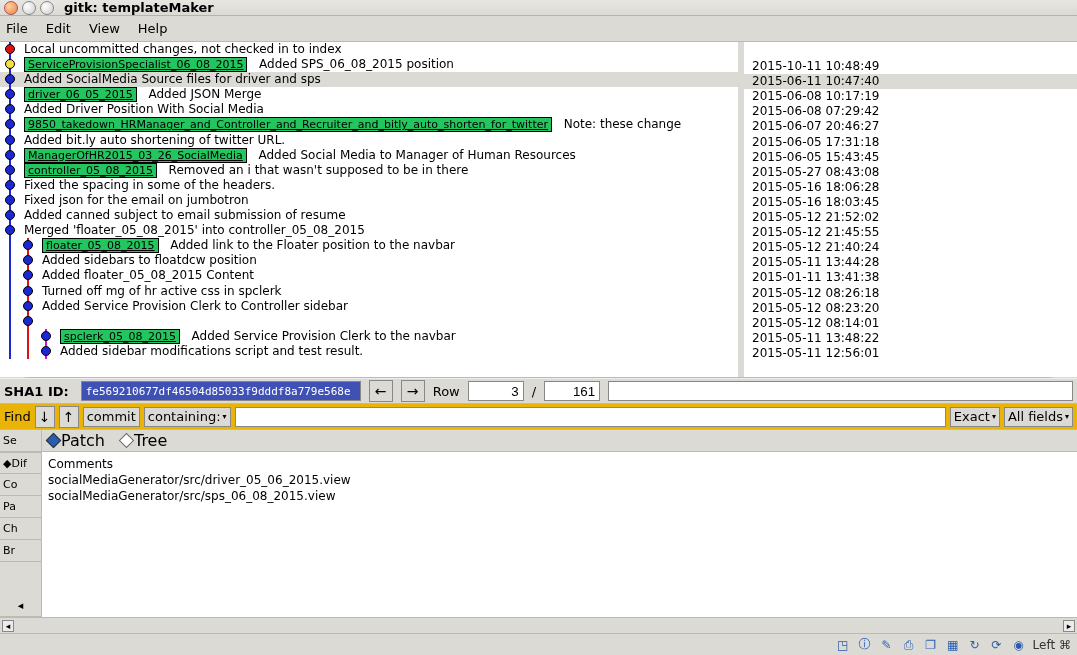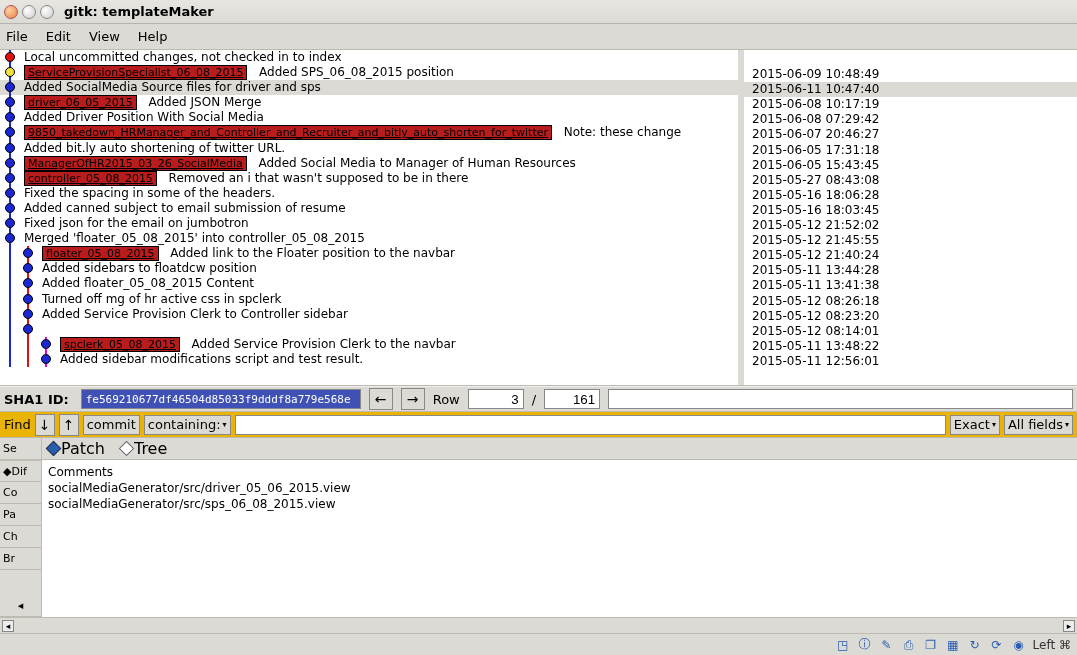--- a/index.html
+++ b/index.html
@@ -7,21 +7,21 @@
   font-family: "DejaVu Sans", "Liberation Sans", Arial, sans-serif;
   font-size: 12px;
   background: #dcdad5;
   width: 1077px;
   height: 655px;
   overflow: hidden;
   display: flex;
   flex-direction: column;
 }
 .titlebar {
-  height: 24px;
+  height: 16px;
   background: linear-gradient(#e8e6e1, #dcdad5);
   border-bottom: 1px solid #b5b3ac;
   display: flex;
   align-items: center;
   padding: 0 4px;
   gap: 4px;
 }
 .tbtn {
   width: 14px; height: 14px; border-radius: 50%;
   border: 1px solid #888;
@@ -38,20 +38,21 @@
   display: flex; align-items: center;
   padding: 0 6px; gap: 18px;
   font-size: 13px;
 }
 .menubar span { cursor: default; }
 .main-upper {
   height: 336px;
   display: flex;
   background: #fff;
   border-bottom: 1px solid #bdbab2;
+  border-radius: 30px;
 }
 .commits-pane {
   width: 738px;
   overflow: hidden;
   position: relative;
   background: #fff;
 }
 .dates-pane {
   flex: 1;
   background: #fff;
@@ -82,21 +83,21 @@
   border-radius: 50%;
   background: #1b27d1;
   border: 1px solid #000;
   position: relative; top: 2px;
   margin-right: 2px;
 }
 .node.red { background: #d11; }
 .node.yellow { background: #f0e040; }
 .branch-tag {
   display: inline-block;
-  background: #b91c1c;
+  background: #22c55e;
   border: 1px solid #000;
   padding: 0 3px;
   font-size: 11px;
   line-height: 13px;
   margin-right: 4px;
   text-decoration: underline;
 }
 .msg { }
 .sha-bar {
   height: 26px;
@@ -250,24 +251,24 @@
             <line x1="8" y1="0" x2="8" y2="17" stroke="#1b27d1" stroke-width="2"></line>
           </svg><span class="node blue" style="position: absolute; left: 3px;"></span></span><span class="branch-tag">ManagerOfHR2015_03_26_SocialMedia</span>&nbsp;&nbsp;<span class="msg">Added Social Media to Manager of Human Resources</span></div>
       <div class="commit-row"><span class="graph-cell" style="width: 22px;"><svg width="22" height="17">
             <line x1="8" y1="0" x2="8" y2="17" stroke="#1b27d1" stroke-width="2"></line>
           </svg><span class="node blue" style="position: absolute; left: 3px;"></span></span><span class="branch-tag">controller_05_08_2015</span>&nbsp;&nbsp;<span class="msg">Removed an i that wasn't supposed to be in there</span></div>
       <div class="commit-row"><span class="graph-cell" style="width: 22px;"><svg width="22" height="17">
             <line x1="8" y1="0" x2="8" y2="17" stroke="#1b27d1" stroke-width="2"></line>
           </svg><span class="node blue" style="position: absolute; left: 3px;"></span></span><span class="msg">Fixed the spacing in some of the headers.</span></div>
       <div class="commit-row"><span class="graph-cell" style="width: 22px;"><svg width="22" height="17">
             <line x1="8" y1="0" x2="8" y2="17" stroke="#1b27d1" stroke-width="2"></line>
+          </svg><span class="node blue" style="position: absolute; left: 3px;"></span></span><span class="msg">Fixed json for the email on jumbotron</span></div>
+      <div class="commit-row"><span class="graph-cell" style="width: 22px;"><svg width="22" height="17">
+            <line x1="8" y1="0" x2="8" y2="17" stroke="#1b27d1" stroke-width="2"></line>
           </svg><span class="node blue" style="position: absolute; left: 3px;"></span></span><span class="msg">Added canned subject to email submission of resume</span></div>
-      <div class="commit-row"><span class="graph-cell" style="width: 22px;"><svg width="22" height="17">
-            <line x1="8" y1="0" x2="8" y2="17" stroke="#1b27d1" stroke-width="2"></line>
-          </svg><span class="node blue" style="position: absolute; left: 3px;"></span></span><span class="msg">Fixed json for the email on jumbotron</span></div>
       <div class="commit-row"><span class="graph-cell" style="width: 22px;"><svg width="22" height="17">
             <line x1="8" y1="0" x2="8" y2="17" stroke="#1b27d1" stroke-width="2"></line>
           </svg><span class="node blue" style="position: absolute; left: 3px;"></span></span><span class="msg">Merged 'floater_05_08_2015' into controller_05_08_2015</span></div>
       <div class="commit-row"><span class="graph-cell" style="width: 40px;"><svg width="40" height="17">
             <line x1="8" y1="0" x2="8" y2="17" stroke="#1b27d1" stroke-width="2"></line>
             <line x1="26" y1="0" x2="26" y2="17" stroke="#d11" stroke-width="2"></line>
           </svg><span class="node blue" style="position: absolute; left: 21px;"></span></span><span class="branch-tag">floater_05_08_2015</span>&nbsp;&nbsp;<span class="msg">Added link to the Floater position to the navbar</span></div>
       <div class="commit-row"><span class="graph-cell" style="width: 40px;"><svg width="40" height="17">
             <line x1="8" y1="0" x2="8" y2="17" stroke="#1b27d1" stroke-width="2"></line>
             <line x1="26" y1="0" x2="26" y2="17" stroke="#d11" stroke-width="2"></line>
@@ -294,35 +295,35 @@
             <line x1="44" y1="0" x2="44" y2="17" stroke="#d010d0" stroke-width="2"></line>
           </svg><span class="node blue" style="position: absolute; left: 39px;"></span></span><span class="branch-tag">spclerk_05_08_2015</span>&nbsp;&nbsp;<span class="msg">Added Service Provision Clerk to the navbar</span></div>
       <div class="commit-row"><span class="graph-cell" style="width: 58px;"><svg width="58" height="17">
             <line x1="8" y1="0" x2="8" y2="17" stroke="#1b27d1" stroke-width="2"></line>
             <line x1="26" y1="0" x2="26" y2="17" stroke="#d11" stroke-width="2"></line>
             <line x1="44" y1="0" x2="44" y2="17" stroke="#d010d0" stroke-width="2"></line>
           </svg><span class="node blue" style="position: absolute; left: 39px;"></span></span><span class="msg">Added sidebar modifications script and test result.</span></div>
     </div>
   <div class="dates-pane" id="dates">
       <div class="date-row"></div>
-      <div class="date-row">2015-06-09 10:48:49</div>
+      <div class="date-row">2015-10-11 10:48:49</div>
       <div class="date-row sel">2015-06-11 10:47:40</div>
       <div class="date-row">2015-06-08 10:17:19</div>
       <div class="date-row">2015-06-08 07:29:42</div>
       <div class="date-row">2015-06-07 20:46:27</div>
       <div class="date-row">2015-06-05 17:31:18</div>
       <div class="date-row">2015-06-05 15:43:45</div>
       <div class="date-row">2015-05-27 08:43:08</div>
       <div class="date-row">2015-05-16 18:06:28</div>
       <div class="date-row">2015-05-16 18:03:45</div>
       <div class="date-row">2015-05-12 21:52:02</div>
       <div class="date-row">2015-05-12 21:45:55</div>
       <div class="date-row">2015-05-12 21:40:24</div>
       <div class="date-row">2015-05-11 13:44:28</div>
-      <div class="date-row">2015-05-11 13:41:38</div>
+      <div class="date-row">2015-01-11 13:41:38</div>
       <div class="date-row">2015-05-12 08:26:18</div>
       <div class="date-row">2015-05-12 08:23:20</div>
       <div class="date-row">2015-05-12 08:14:01</div>
       <div class="date-row">2015-05-11 13:48:22</div>
       <div class="date-row">2015-05-11 12:56:01</div>
     </div>
 </div>
 
 <div class="sha-bar">
   <span class="label">SHA1 ID:</span>

